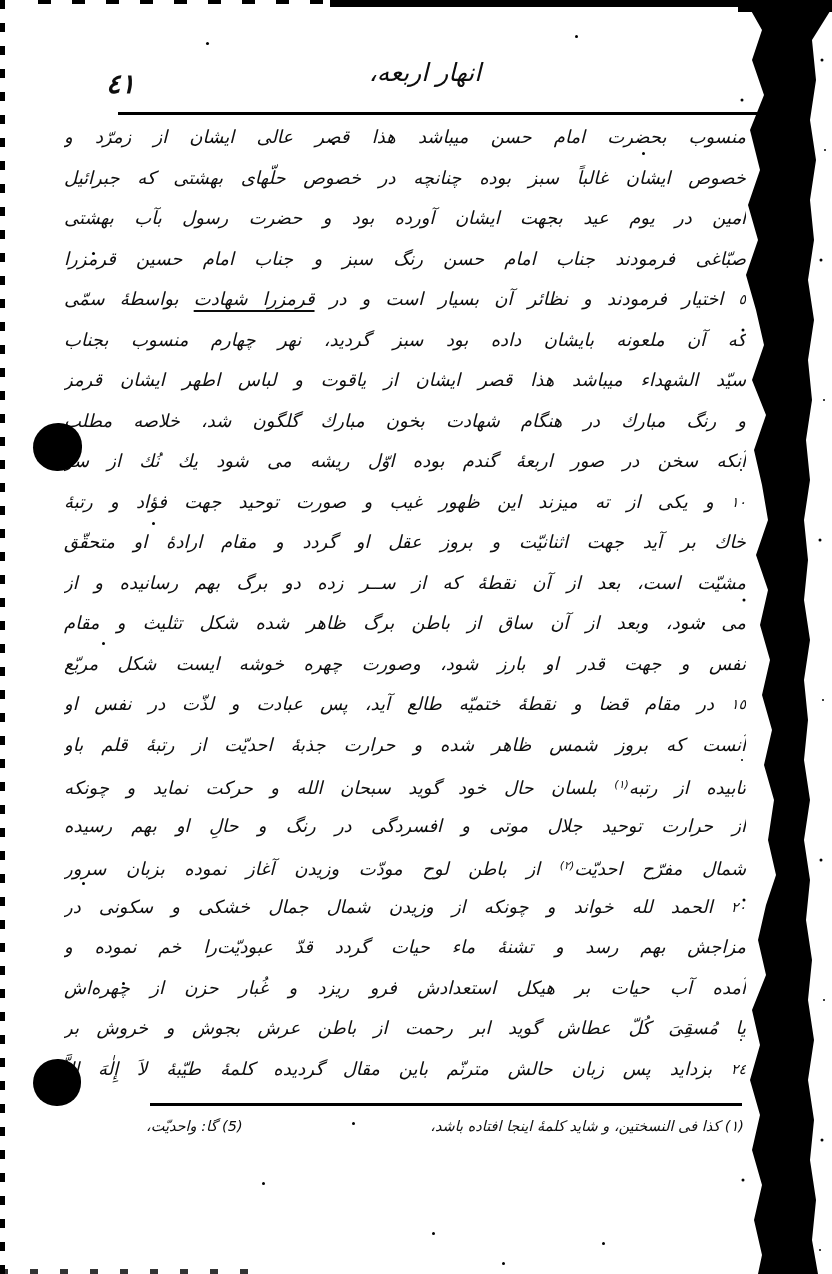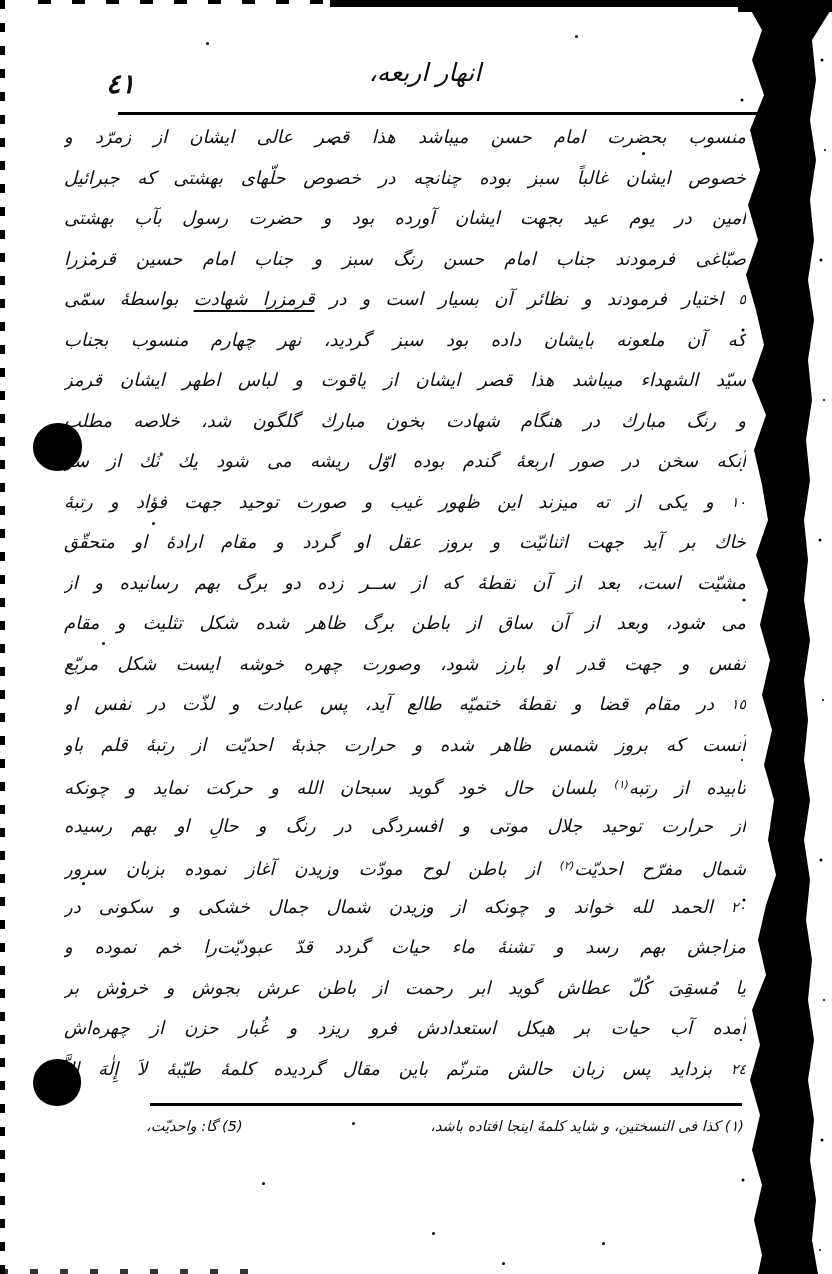--- a/index.html
+++ b/index.html
@@ -72,22 +72,22 @@
       <div class="bline"><span class="in">مشیّت است، بعد از آن نقطهٔ که از ســر زده دو برگ بهم رسانیده و از</span></div>
       <div class="bline"><span class="in">می شود، وبعد از آن ساق از باطن برگ ظاهر شده شکل تثلیث و مقام</span></div>
       <div class="bline"><span class="in">نفس و جهت قدر او بارز شود، وصورت چهره خوشه ایست شکل مربّع</span></div>
       <div class="bline"><span class="in"><span class="lno">١٥</span> در مقام قضا و نقطهٔ ختمیّه طالع آید، پس عبادت و لذّت در نفس او</span></div>
       <div class="bline"><span class="in">آنست که بروز شمس ظاهر شده و حرارت جذبهٔ احدیّت از رتبهٔ قلم باو</span></div>
       <div class="bline"><span class="in">تابیده از رتبه<sup class="fnref">(١)</sup> بلسان حال خود گوید سبحان الله و حرکت نماید و چونکه</span></div>
       <div class="bline"><span class="in">از حرارت توحید جلال موتی و افسردگی در رنگ و حالِ او بهم رسیده</span></div>
       <div class="bline"><span class="in">شمال مفرّح احدیّت<sup class="fnref">(٢)</sup> از باطن لوح مودّت وزیدن آغاز نموده بزبان سرور</span></div>
       <div class="bline"><span class="in"><span class="lno">٢٠</span> الحمد لله خواند و چونکه از وزیدن شمال جمال خشکی و سکونی در</span></div>
       <div class="bline"><span class="in">مزاجش بهم رسد و تشنهٔ ماء حیات گردد قدّ عبودیّت‌را خم نموده و</span></div>
+      <div class="bline"><span class="in">آمده آب حیات بر هیکل استعدادش فرو ریزد و غُبار حزن از چهره‌اش</span></div>
       <div class="bline"><span class="in">یا مُسقِیَ کُلّ عطاش گوید ابر رحمت از باطن عرش بجوش و خروش بر</span></div>
-      <div class="bline"><span class="in">آمده آب حیات بر هیکل استعدادش فرو ریزد و غُبار حزن از چهره‌اش</span></div>
       <div class="bline"><span class="in"><span class="lno">٢٤</span> بزداید پس زبان حالش مترنّم باین مقال گردیده کلمهٔ طیّبهٔ لاَ إِلٰهَ إِلاَّ</span></div>
     </div>
 
   <div class="fn-sep"></div>
   <div class="fn-row" id="fn-row">
       <span>(١) کذا فی النسختین، و شاید کلمهٔ اینجا افتاده باشد،</span>
       <span>(5) گا: واحدیّت،</span>
     </div>
 
   <div class="hole hole-top"></div>

